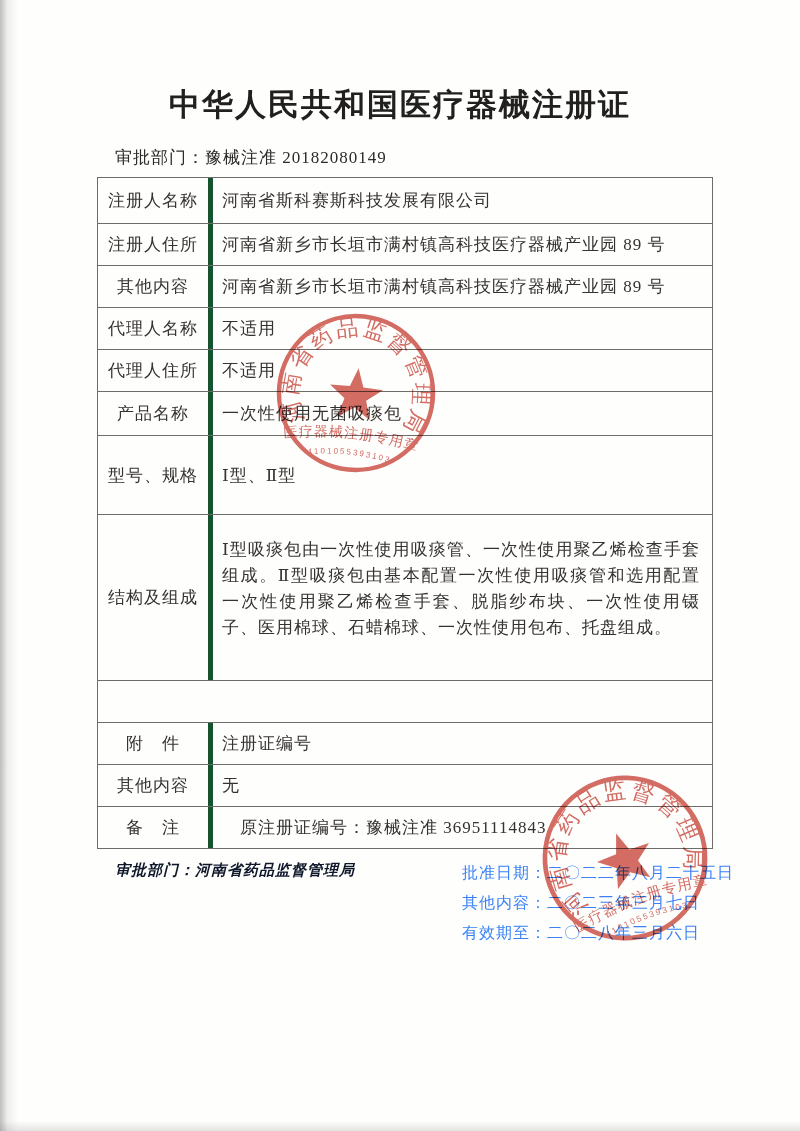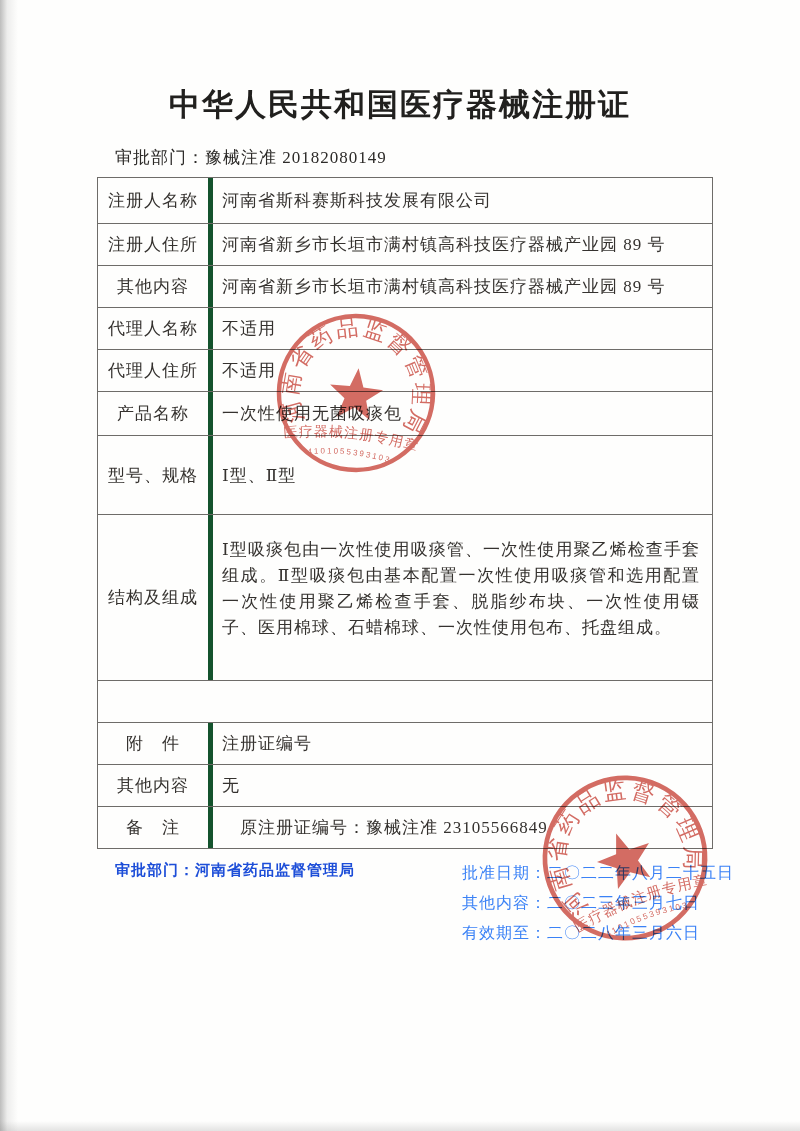--- a/index.html
+++ b/index.html
@@ -42,21 +42,21 @@
     padding:2px 4px;white-space:pre;
   }
   .cell.value{
     flex:1;display:flex;align-items:center;padding:4px 12px 4px 9px;
   }
   .cell.value.tall{
     align-items:flex-start;padding-top:22px;line-height:26px;text-align:justify;
   }
   .footer-approval{
     position:absolute;left:115px;top:861px;font-size:15px;letter-spacing:1px;
-    font-weight:600;color:#1d4ed8;
+    font-weight:600;color:#0f172a;font-style:italic;
   }
   .footer-dates{
     position:absolute;left:462px;top:858px;font-size:16px;letter-spacing:1px;color:#3b82f6;
   }
   .footer-dates .date-line{height:30px;line-height:30px;}
   
   .stamp{
     position:absolute;width:200px;height:200px;color:#c9473d;
     opacity:.8;mix-blend-mode:multiply;pointer-events:none;z-index:4;
   }
@@ -113,21 +113,21 @@
     <div class="row" style="height:41px">
       <div class="cell label">附　件</div>
       <div class="cell value">注册证编号</div>
     </div>
     <div class="row" style="height:41px">
       <div class="cell label">其他内容</div>
       <div class="cell value">无</div>
     </div>
     <div class="row" style="height:41px">
       <div class="cell label">备　注</div>
-      <div class="cell value">原注册证编号：豫械注准 23105566849</div>
+      <div class="cell value">原注册证编号：豫械注准 36951114843</div>
     </div>
   </div>
 
   <div class="footer-approval">
     <span>审批部门：</span><span>河南省药品监督管理局</span>
   </div>
 
   <div class="footer-dates">
     <div class="date-line">
       <span>批准日期：</span><span>二〇二二年八月二十五日</span>

